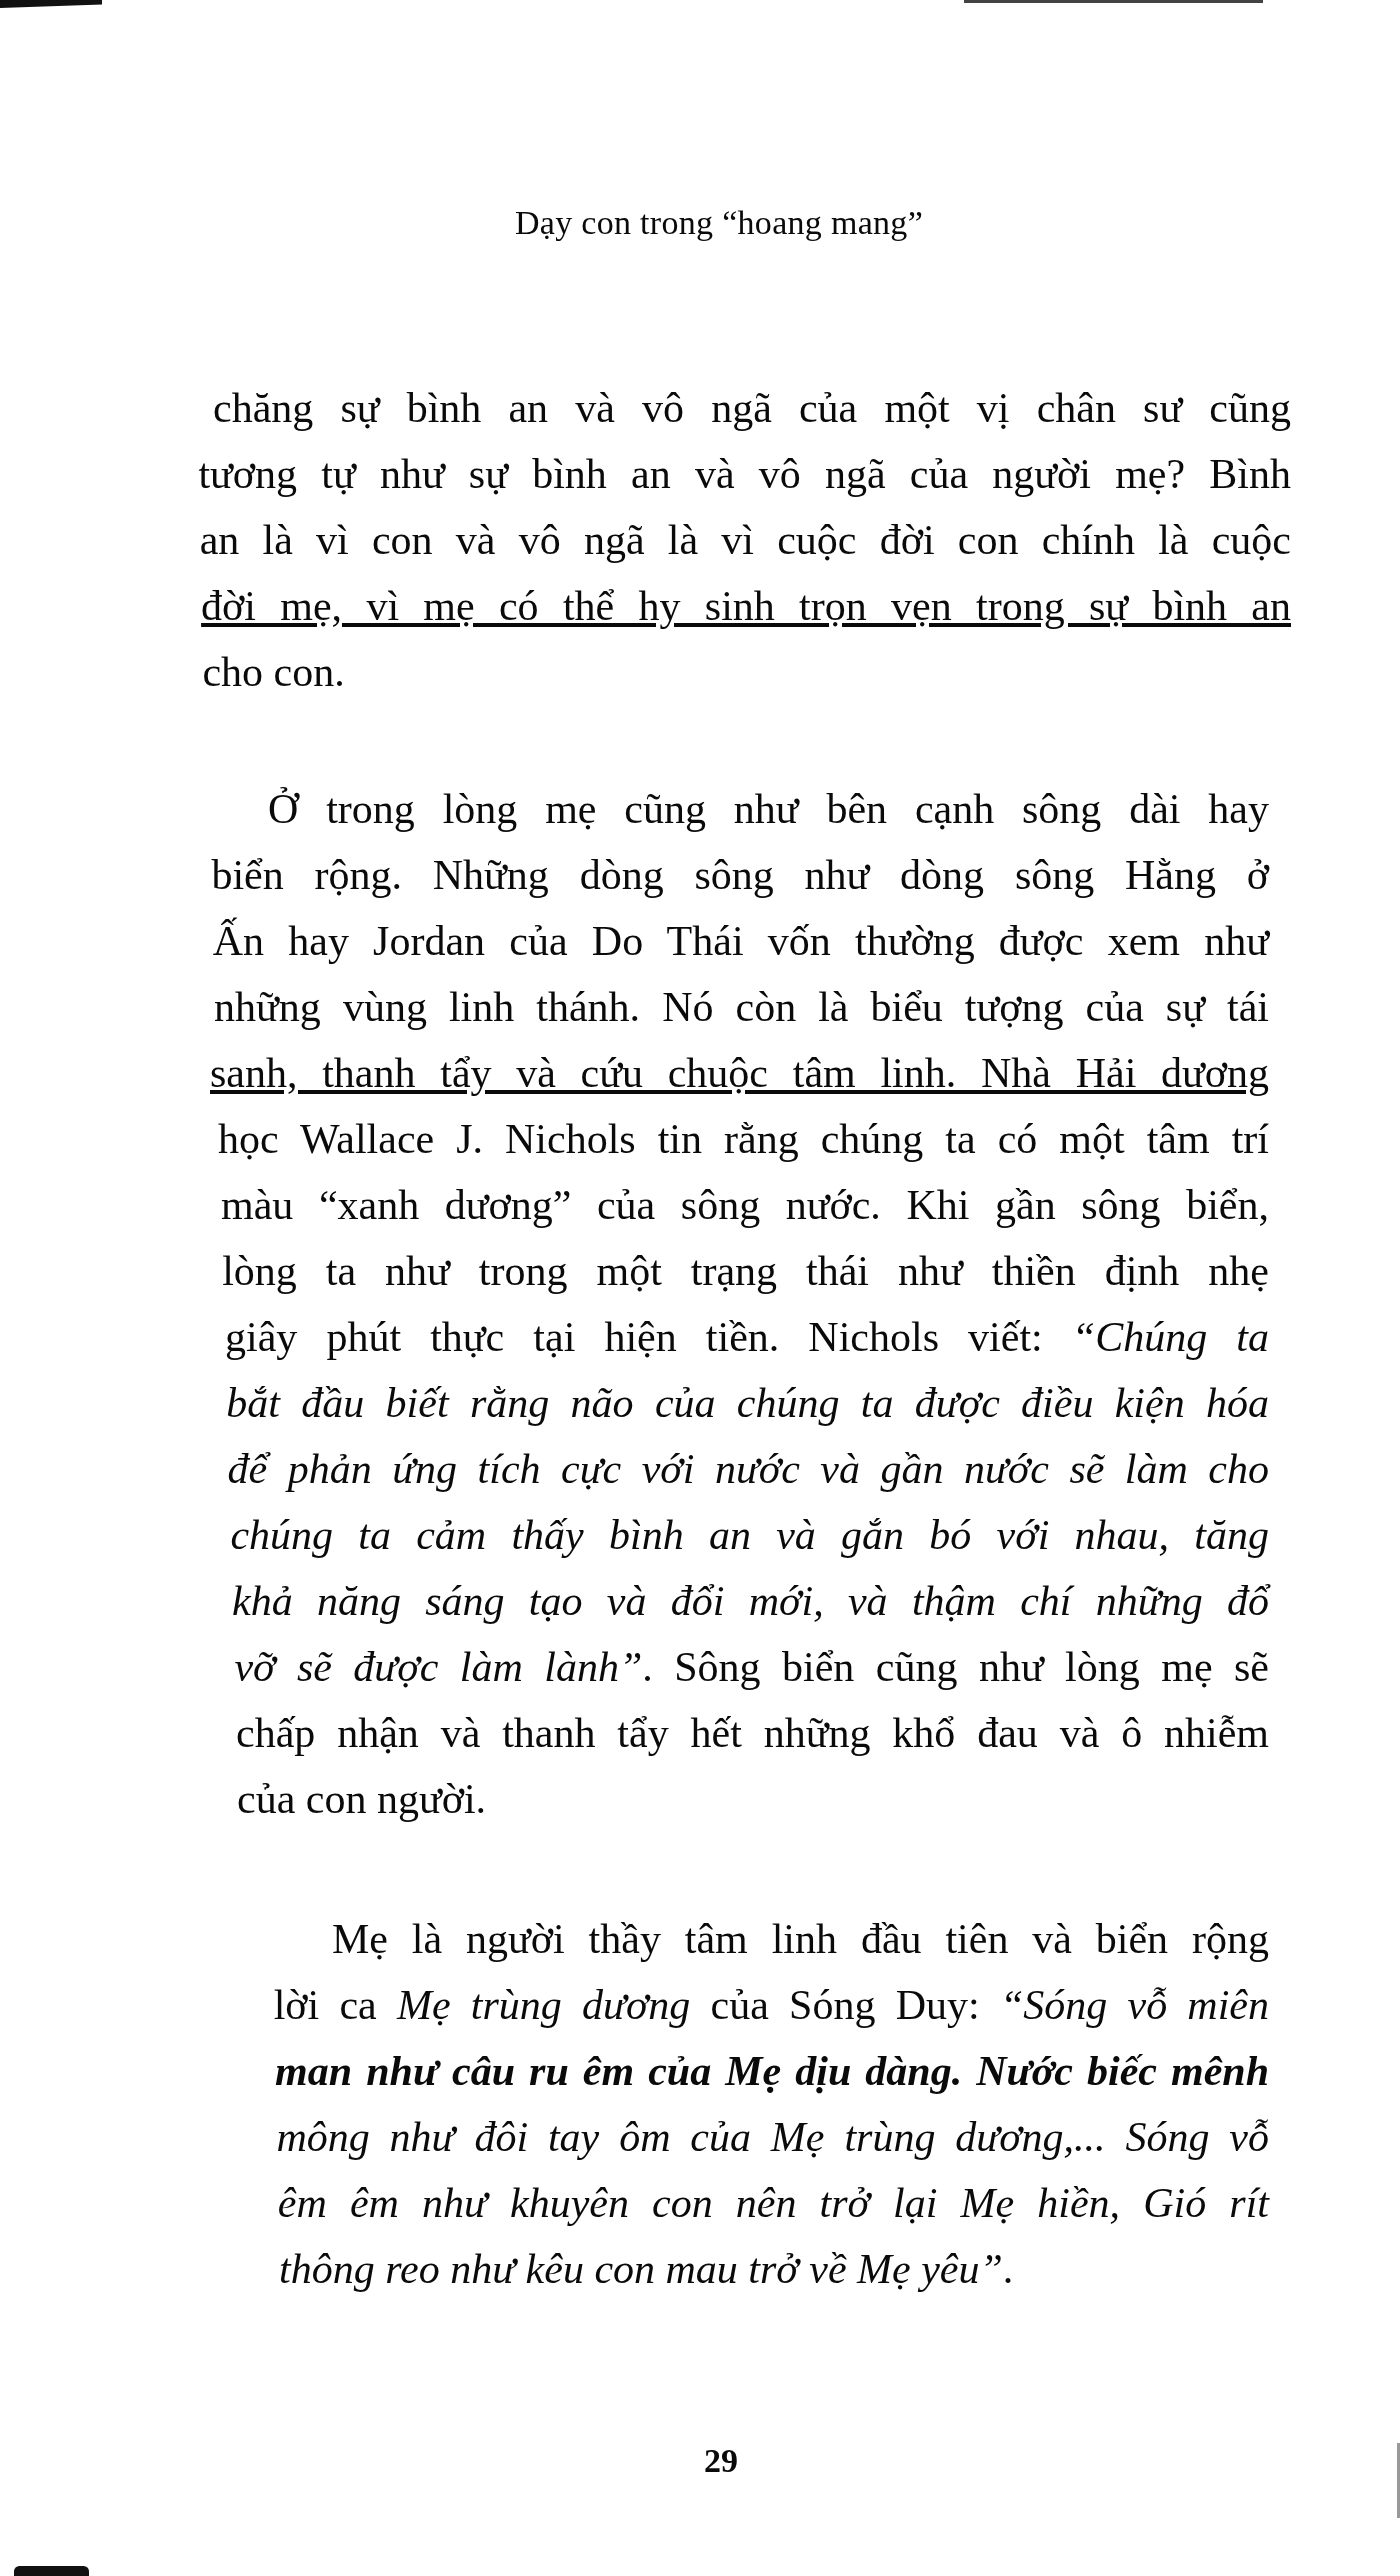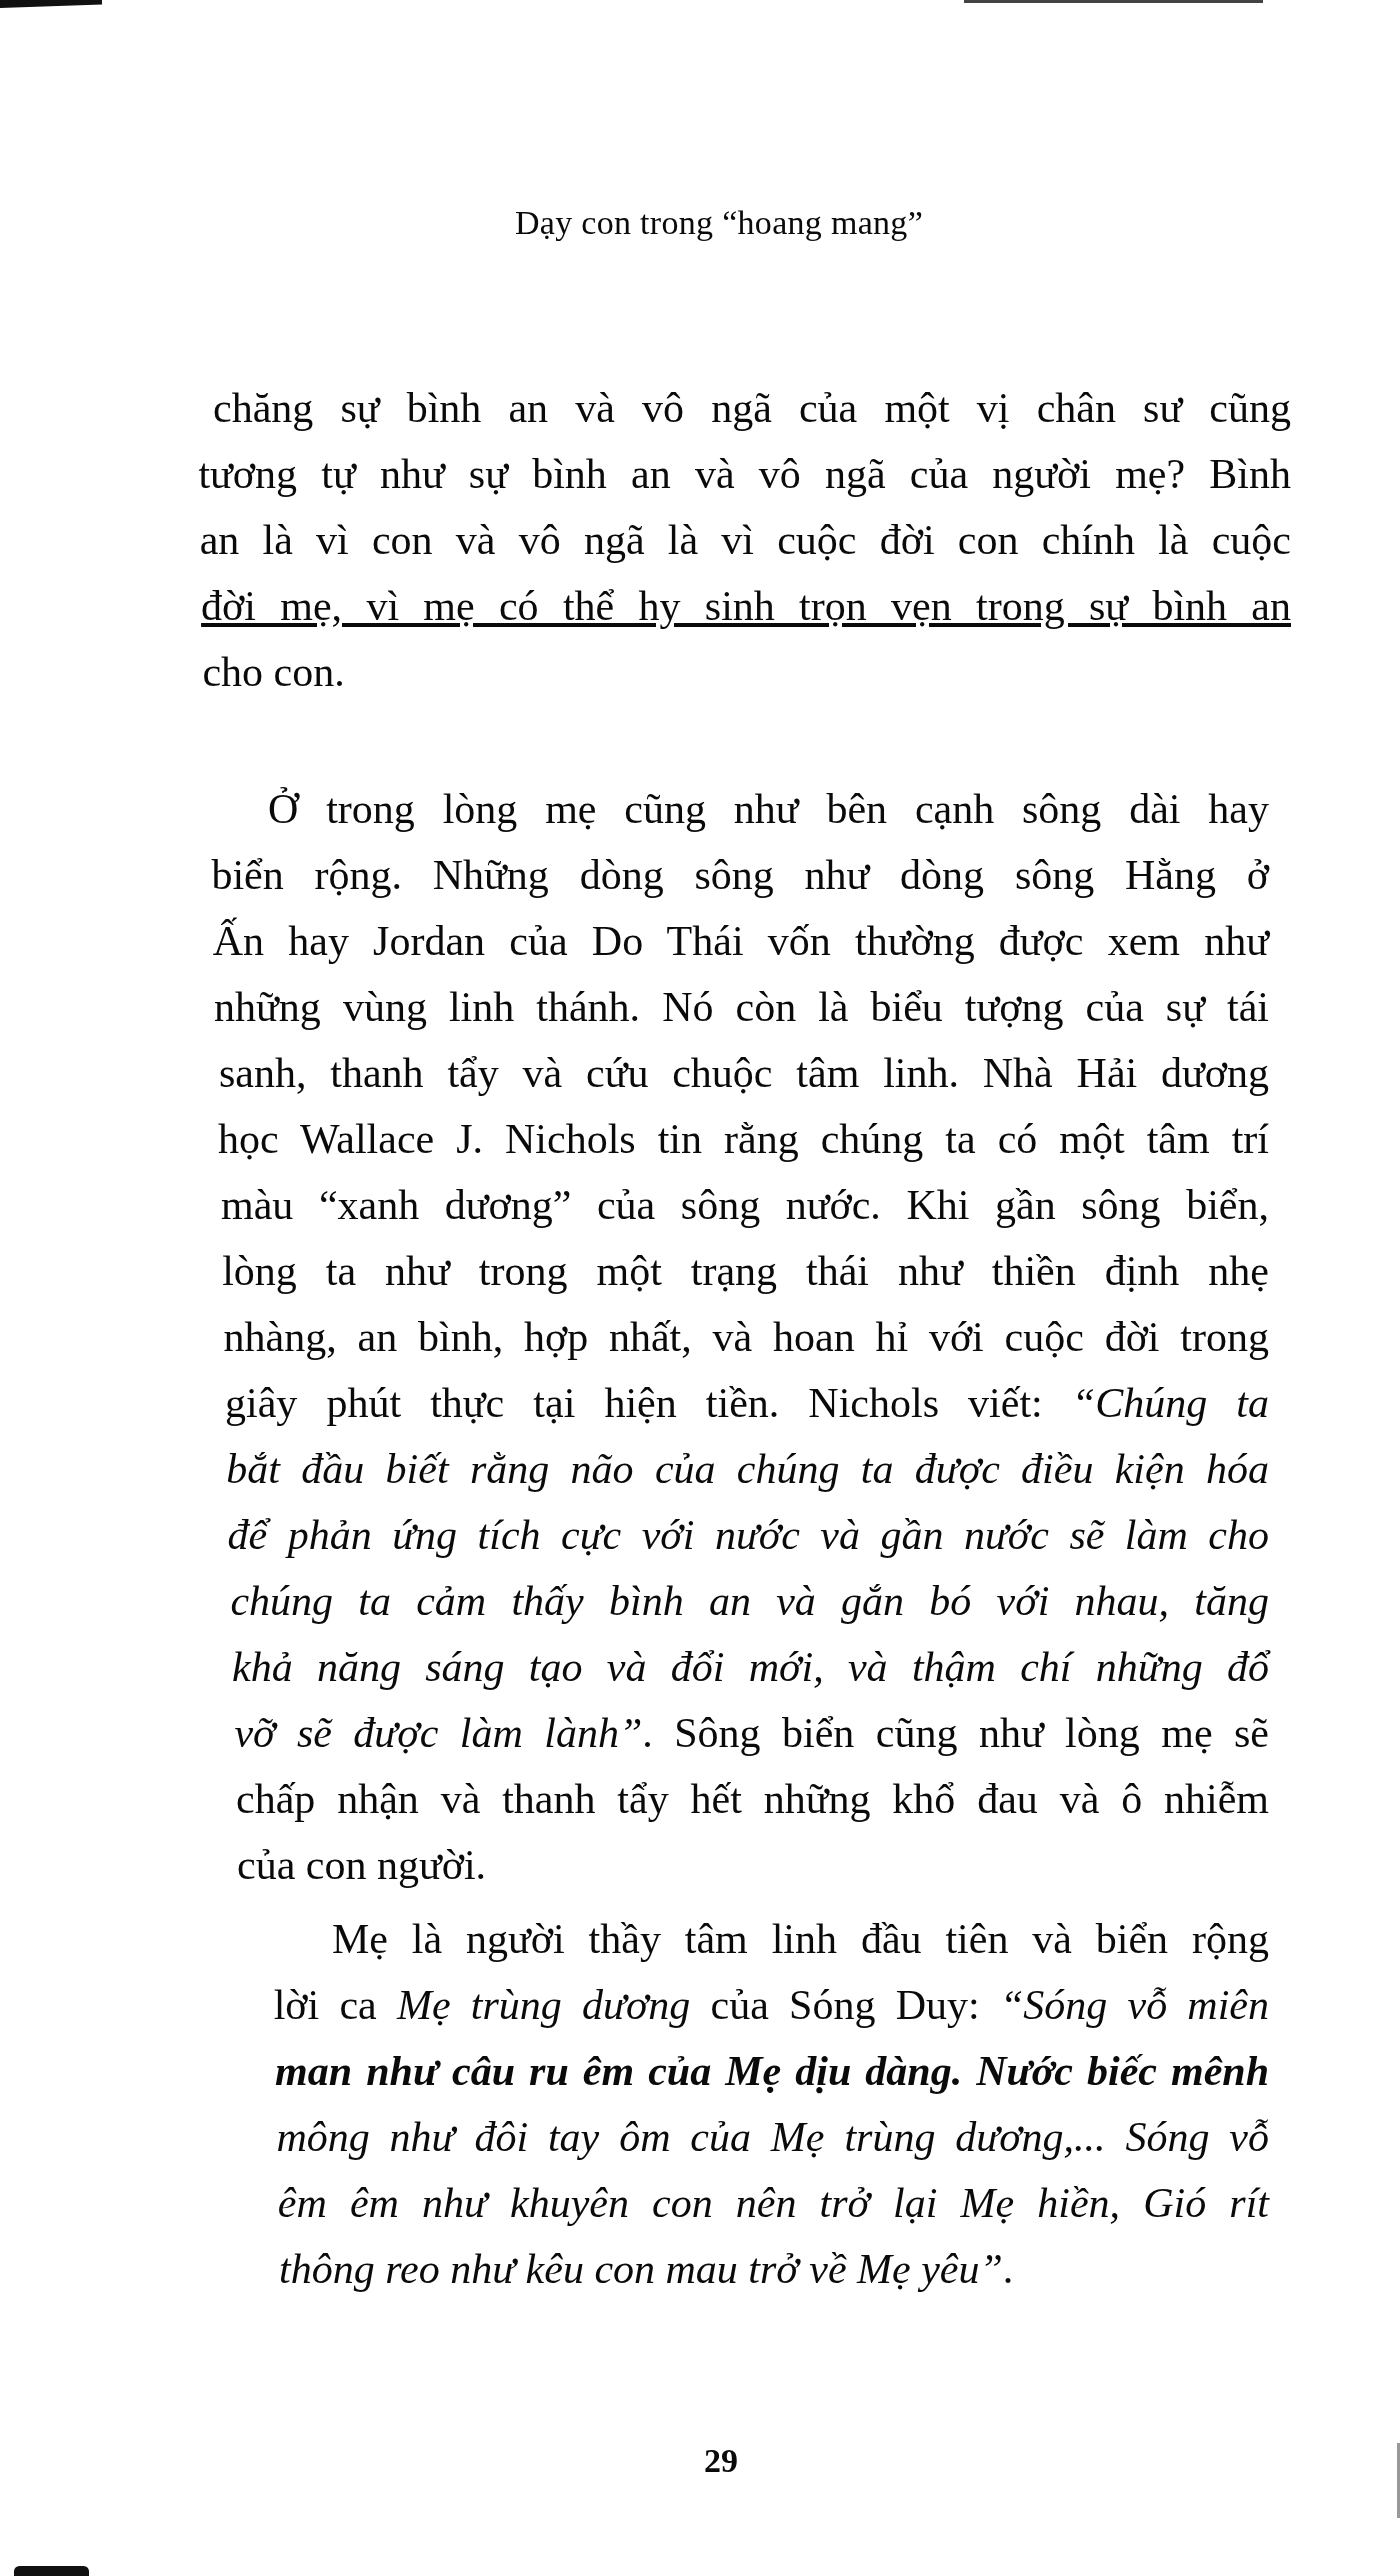--- a/index.html
+++ b/index.html
@@ -99,25 +99,24 @@
   <span class="line" style="margin-left:2.7px;"><span>an là vì con và vô ngã là vì cuộc đời con chính là cuộc</span></span>
   <span class="line" style="margin-left:4.1px;text-decoration:underline;"><span>đời mẹ, vì mẹ có thể hy sinh trọn vẹn trong sự bình an</span></span>
   <span class="line last" style="margin-left:5.4px;"><span>cho con.</span></span>
 </div>
 
 <div class="para" style="left:210px; top:776px; width:1059px;">
   <span class="line" style="margin-left:58px;"><span>Ở trong lòng mẹ cũng như bên cạnh sông dài hay</span></span>
   <span class="line" style="margin-left:1.4px;"><span>biển rộng. Những dòng sông như dòng sông Hằng ở</span></span>
   <span class="line" style="margin-left:2.7px;"><span>Ấn hay Jordan của Do Thái vốn thường được xem như</span></span>
   <span class="line" style="margin-left:4.1px;"><span>những vùng linh thánh. Nó còn là biểu tượng của sự tái</span></span>
-  <span class="line" style="margin-left:9px;"><span>sanh, thanh tẩy và cứu chuộc tâm linh. Nhà Hải dương</span></span>
+  <span class="line" style="margin-left:0;text-decoration:underline;"><span>sanh, thanh tẩy và cứu chuộc tâm linh. Nhà Hải dương</span></span>
   <span class="line" style="margin-left:8.1px;"><span>học Wallace J. Nichols tin rằng chúng ta có một tâm trí</span></span>
   <span class="line" style="margin-left:11px;"><span>màu “xanh dương” của sông nước. Khi gần sông biển,</span></span>
   <span class="line" style="margin-left:12.2px;"><span>lòng ta như trong một trạng thái như thiền định nhẹ</span></span>
-  <span class="line" style="margin-left:13.6px;"><span>nhàng, an bình, hợp nhất, và hoan hỉ với cuộc đời trong</span></span>
   <span class="line" style="margin-left:15px;"><span>giây phút thực tại hiện tiền. Nichols viết: </span><span class="it">“Chúng ta</span></span>
   <span class="line it" style="margin-left:16.3px;"><span>bắt đầu biết rằng não của chúng ta được điều kiện hóa</span></span>
   <span class="line it" style="margin-left:17.6px;"><span>để phản ứng tích cực với nước và gần nước sẽ làm cho</span></span>
   <span class="line it" style="margin-left:20.4px;"><span>chúng ta cảm thấy bình an và gắn bó với nhau, tăng</span></span>
   <span class="line it" style="margin-left:22px;"><span>khả năng sáng tạo và đổi mới, và thậm chí những đổ</span></span>
   <span class="line" style="margin-left:24.4px;"><span class="it">vỡ sẽ được làm lành”</span><span>. Sông biển cũng như lòng mẹ sẽ</span></span>
   <span class="line" style="margin-left:26px;"><span>chấp nhận và thanh tẩy hết những khổ đau và ô nhiễm</span></span>
   <span class="line last" style="margin-left:27px;"><span>của con người.</span></span>
 </div>
 

